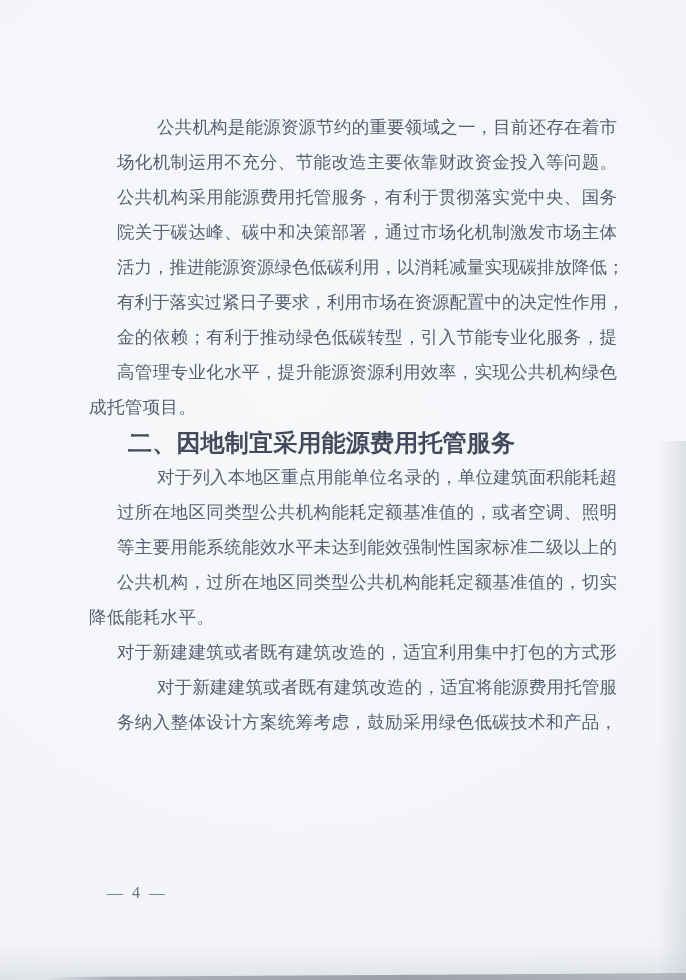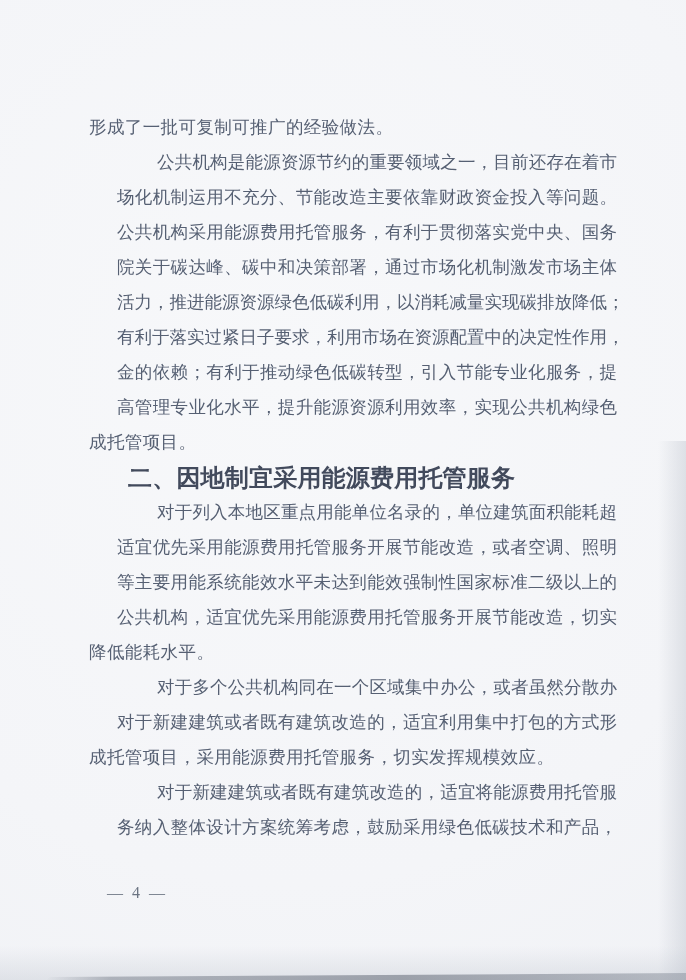--- a/index.html
+++ b/index.html
@@ -88,37 +88,34 @@
 </head>
 <body>
 
 <div class="viewport">
   <div class="paper"></div>
   <div class="shade-right"></div>
   <div class="shade-bottom"></div>
   <div class="page-edge"></div>
 
   <div class="textblock">
-    <div class="line para-end">形成了一批可复制可推广的经验做法。</div>
     <div class="line indent justify">公共机构是能源资源节约的重要领域之一，目前还存在着市</div>
     <div class="line justify">场化机制运用不充分、节能改造主要依靠财政资金投入等问题。</div>
     <div class="line justify">公共机构采用能源费用托管服务，有利于贯彻落实党中央、国务</div>
     <div class="line justify">院关于碳达峰、碳中和决策部署，通过市场化机制激发市场主体</div>
     <div class="line justify">活力，推进能源资源绿色低碳利用，以消耗减量实现碳排放降低；</div>
     <div class="line justify">有利于落实过紧日子要求，利用市场在资源配置中的决定性作用，</div>
     <div class="line justify">金的依赖；有利于推动绿色低碳转型，引入节能专业化服务，提</div>
     <div class="line justify">高管理专业化水平，提升能源资源利用效率，实现公共机构绿色</div>
     <div class="line para-end">成托管项目。</div>
     <div class="line heading">二、因地制宜采用能源费用托管服务</div>
     <div class="line indent justify">对于列入本地区重点用能单位名录的，单位建筑面积能耗超</div>
-    <div class="line justify">适宜优先采用能源费用托管服务开展节能改造，或者空调、照明</div>
+    <div class="line justify">过所在地区同类型公共机构能耗定额基准值的，或者空调、照明</div>
     <div class="line justify">等主要用能系统能效水平未达到能效强制性国家标准二级以上的</div>
-    <div class="line justify">公共机构，适宜优先采用能源费用托管服务开展节能改造，切实</div>
+    <div class="line justify">公共机构，过所在地区同类型公共机构能耗定额基准值的，切实</div>
     <div class="line para-end">降低能耗水平。</div>
-    <div class="line indent justify">对于多个公共机构同在一个区域集中办公，或者虽然分散办</div>
     <div class="line justify">对于新建建筑或者既有建筑改造的，适宜利用集中打包的方式形</div>
-    <div class="line para-end">成托管项目，采用能源费用托管服务，切实发挥规模效应。</div>
     <div class="line indent justify">对于新建建筑或者既有建筑改造的，适宜将能源费用托管服</div>
     <div class="line justify">务纳入整体设计方案统筹考虑，鼓励采用绿色低碳技术和产品，</div>
   </div>
 
   <div class="page-num">— 4 —</div>
 </div>
 
 </body></html>

